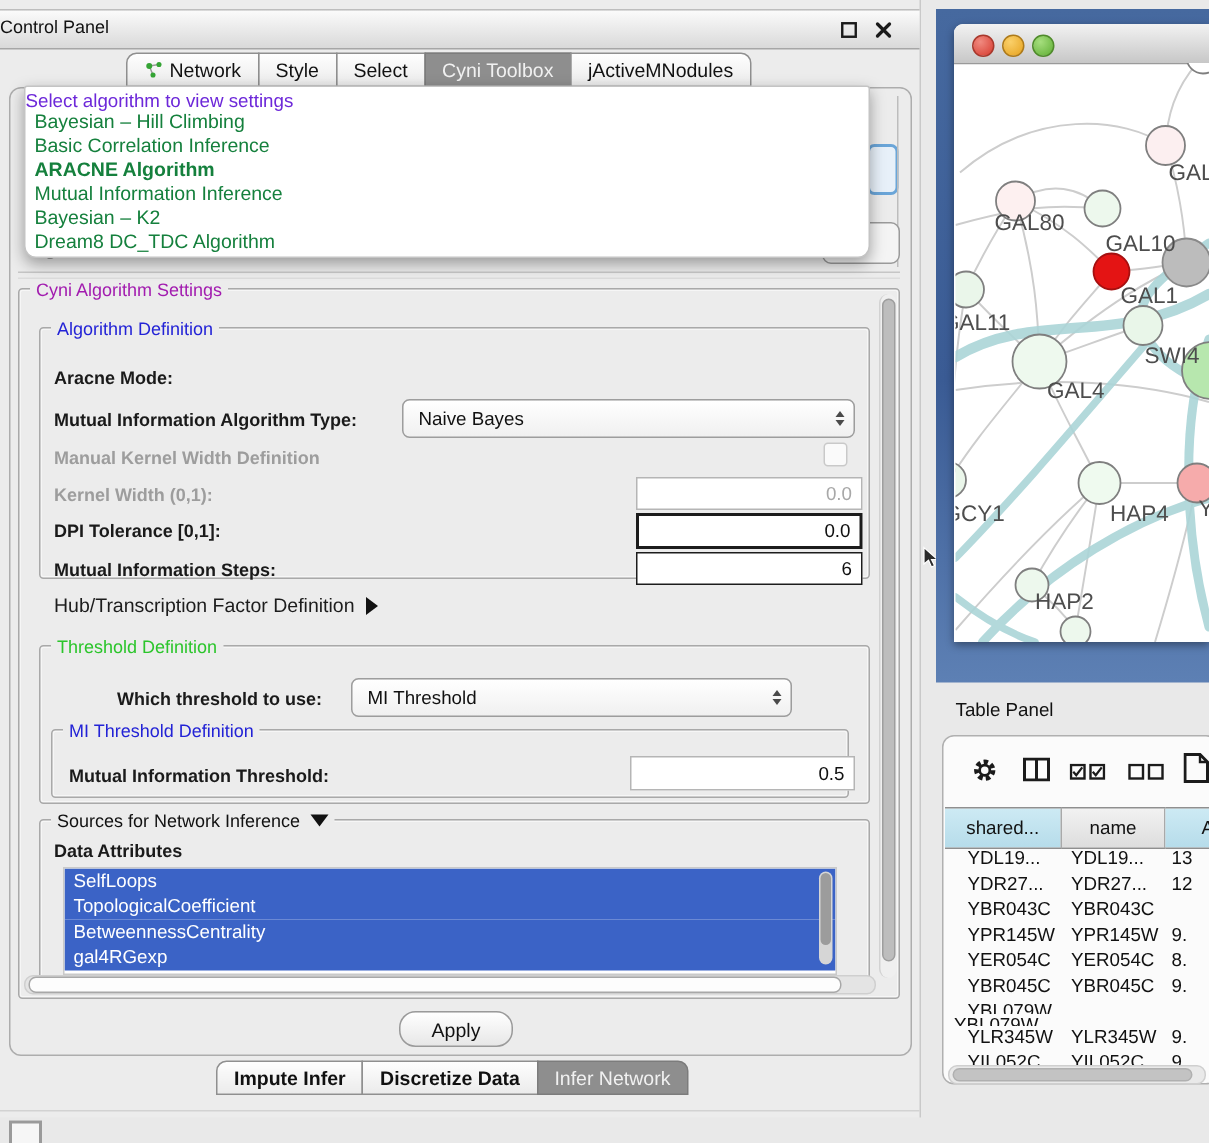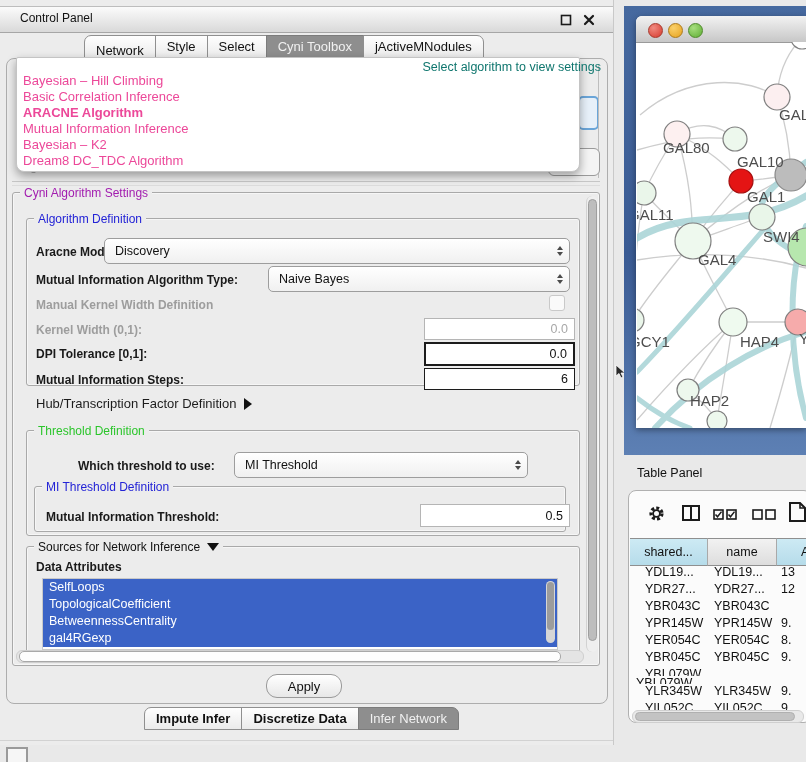--- a/index.html
+++ b/index.html
@@ -7,40 +7,40 @@
        font-family:"Liberation Sans", sans-serif;}
   #app{position:relative;width:806px;height:762px;background:#e9e9e9;}
   .abs{position:absolute;}
   .nw{white-space:nowrap;}
 
   
   .cp-bg{left:0;top:0;width:613px;height:745px;background:#ececec;border-right:1px solid #c9c9c9;}
   .cp-titlebar{left:0;top:6px;width:613px;height:25px;
     background:linear-gradient(#fbfbfb,#d9d9d9);
     border-top:1px solid #bdbdbd;border-bottom:1px solid #a6a6a6;}
-  .cp-title{left:20px;top:11px;font-size:12px;color:#111;}
+  .cp-title{left:0;top:11px;font-size:12px;color:#111;}
   .winbtn{top:14px;width:12px;height:12px;}
 
   .tabrow{left:84px;top:35px;display:flex;}
   .tab{height:21px;line-height:21px;padding:0 11px;font-size:13px;color:#111;
     background:linear-gradient(#fefefe,#ebebeb);border:1px solid #8f8f8f;margin-right:-1px;
-    display:flex;align-items:center;gap:4px;flex-direction:column;}
+    display:flex;align-items:center;gap:4px;}
   .tab.first{border-radius:7px 0 0 0;}
   .tab.last{border-radius:0 7px 0 0;}
   .tab.sel{background:#8e8e8e;color:#f1f1f1;border-color:#7c7c7c;}
 
   .content-frame{left:6px;top:58px;width:600px;height:644px;border:1px solid #adadad;border-radius:8px;background:#ececec;}
   .hline{height:1px;background:#c6c6c6;}
 
   
   .popup{left:16px;top:57px;width:562px;height:113px;background:#fff;
     border:1px solid #c4c4c4;border-radius:2px 2px 8px 8px;
     box-shadow:0 4px 10px rgba(0,0,0,.35);z-index:10;}
-  .popup-hint{left:0;top:2px;width:584px;text-align:right;font-size:12.5px;color:#0f766e;}
-  .popup-item{left:6px;font-size:13px;color:#ec4899;height:16px;line-height:16px;}
+  .popup-hint{left:0;top:2px;width:584px;text-align:left;font-size:12.5px;color:#6d28d9;}
+  .popup-item{left:6px;font-size:13px;color:#15803d;height:16px;line-height:16px;}
   .frag{z-index:5;}
 
   
   .gbox{border:1px solid #a9a9a9;border-radius:3px;box-shadow:inset 0 0 0 1px rgba(255,255,255,.55);}
   .gtitle{background:#ececec;padding:0 4px;font-size:12px;z-index:2;}
   .lbl{font-size:12px;font-weight:bold;color:#1a1a1a;}
   .dlbl{color:#9d9d9d;}
 
   .combo{background:linear-gradient(#ffffff,#f0f0f0);border:1px solid #9d9d9d;border-radius:5px;
     display:flex;align-items:center;font-size:12.5px;color:#111;}
@@ -145,27 +145,20 @@
     <div class="abs popup-item nw" style="top:95px;">Dream8 DC_TDC Algorithm</div>
   </div>
 
   <div class="abs gbox" style="left:12px;top:192px;width:586px;height:472px;"></div>
   <div class="abs gtitle nw" style="left:20px;top:186px;color:#a21caf;">Cyni Algorithm Settings</div>
 
   <div class="abs gbox" style="left:26px;top:218px;width:552px;height:166px;"></div>
   <div class="abs gtitle nw" style="left:34px;top:212px;color:#2323d6;">Algorithm Definition</div>
 
   <div class="abs lbl nw" style="left:36px;top:245px;">Aracne Mode:</div>
-  <div class="abs combo" style="left:104px;top:238px;width:464px;height:24px;">
-    <span class="txt nw">Discovery</span>
-    <span class="arrs">
-        <span class="tri-up"></span>
-        <span class="tri-dn"></span>
-      </span>
-  </div>
 
   <div class="abs lbl nw" style="left:36px;top:273px;">Mutual Information Algorithm Type:</div>
   <div class="abs combo" style="left:268px;top:266px;width:300px;height:24px;">
     <span class="txt nw">Naive Bayes</span>
     <span class="arrs">
         <span class="tri-up"></span>
         <span class="tri-dn"></span>
       </span>
   </div>
 

